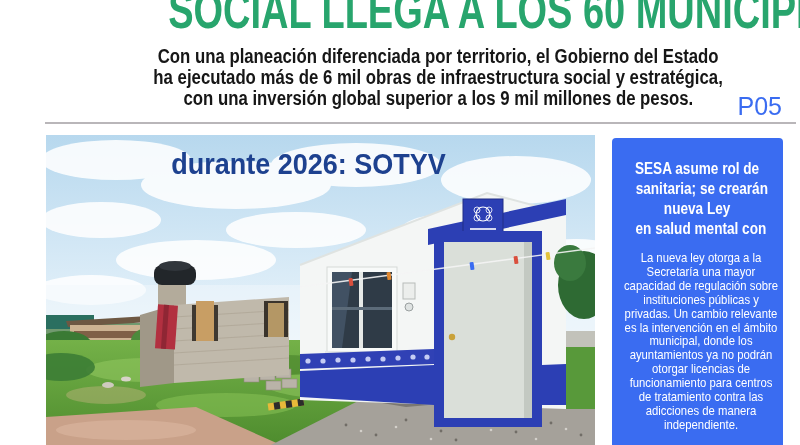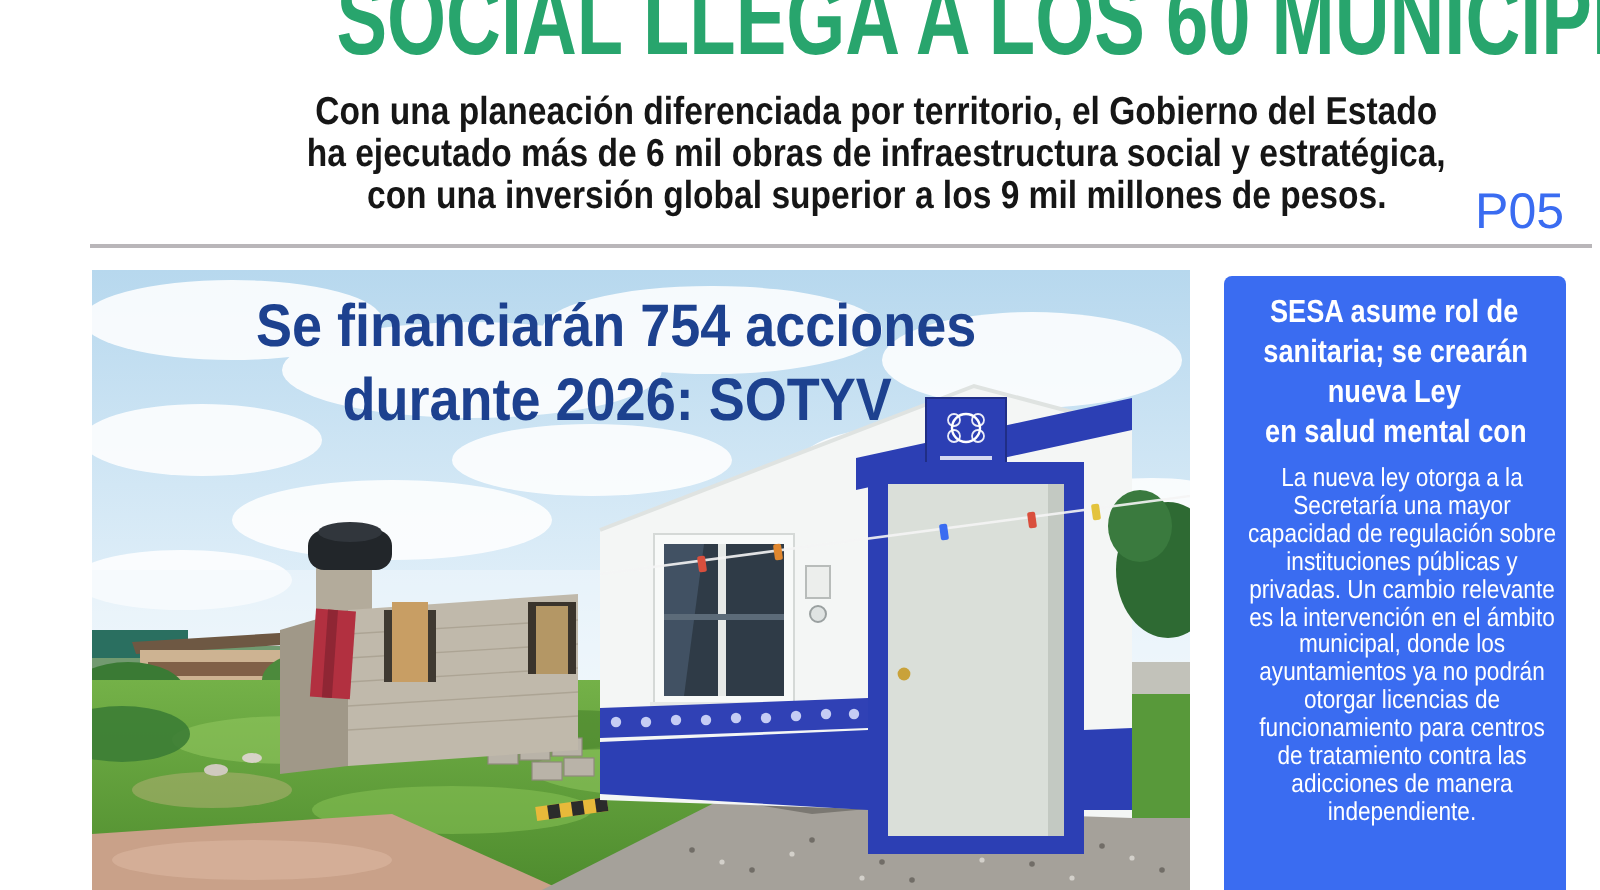--- a/index.html
+++ b/index.html
@@ -42,21 +42,21 @@
     position:absolute;top:10px;left:0;width:100%;text-align:center;
     transform:translateX(-12px);
     color:#1d418f;font-weight:bold;font-size:30px;line-height:37px;
   }
   
   .sidebar{
     position:absolute;left:612px;top:138px;width:171px;height:307px;
     background:#3a6cf1;border-radius:4px 4px 0 0;color:#ffffff;
     text-align:center;box-sizing:border-box;padding-top:9px;overflow:hidden;
   }
-  .sidebar h2{margin:0;font-size:16px;line-height:20px;font-weight:bold;}
+  .sidebar h2{margin:12px;font-size:16px;line-height:20px;font-weight:bold;}
   .sidebar p{
     margin:5px auto 0;font-size:13px;line-height:13.9px;font-weight:normal;
     width:178px;transform:scaleX(.87);transform-origin:center top;
   }
 </style>
 </head>
 <body>
 
 <h1 class="headline"><span class="shift">SOCIAL LLEGA A LOS 60 MUNICIPIOS</span></h1>
 
@@ -258,21 +258,20 @@
         <rect x="303" y="143" width="4" height="8" rx="1" fill="#d94f3d" transform="rotate(-8 305 147)"></rect>
         <rect x="341" y="137" width="4" height="8" rx="1" fill="#e0872e" transform="rotate(-8 343 141)"></rect>
         <rect x="424" y="127" width="4" height="8" rx="1" fill="#3a6cf1" transform="rotate(-8 426 131)"></rect>
         <rect x="468" y="121" width="4" height="8" rx="1" fill="#d94f3d" transform="rotate(-8 470 125)"></rect>
         <rect x="500" y="117" width="4" height="8" rx="1" fill="#e3c33c" transform="rotate(-8 502 121)"></rect>
       </g>
     </g>
   </svg>
 
   <div class="photo-caption">
-    <div><span class="cx cx90">Se financiarán 754 acciones</span></div>
     <div><span class="cx cx90">durante 2026: SOTYV</span></div>
   </div>
 </figure>
 
 <aside class="sidebar">
   <h2>
     <div><span class="cx cx85">SESA asume rol de</span></div>
     <div><span class="cx cx85">sanitaria; se crearán</span></div>
     <div><span class="cx cx85">nueva Ley</span></div>
     <div><span class="cx cx85">en salud mental con</span></div>

